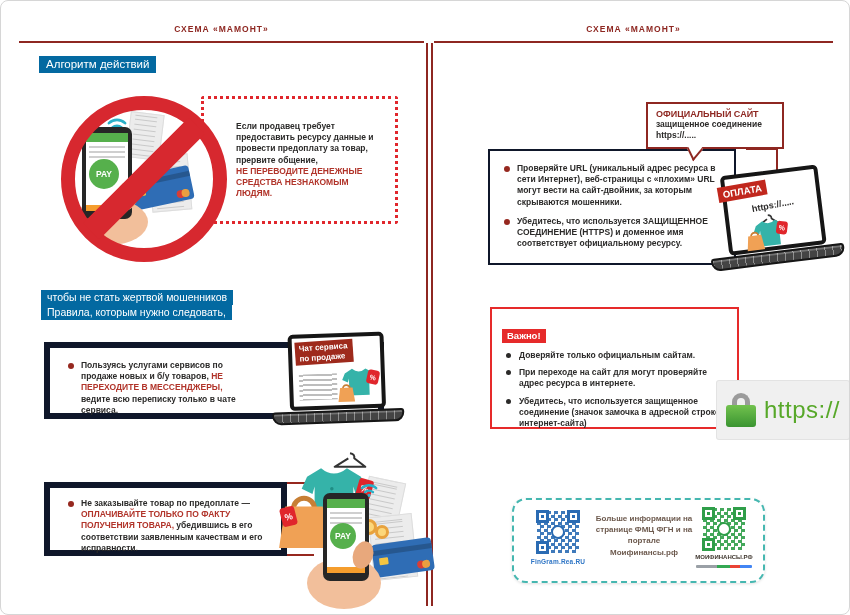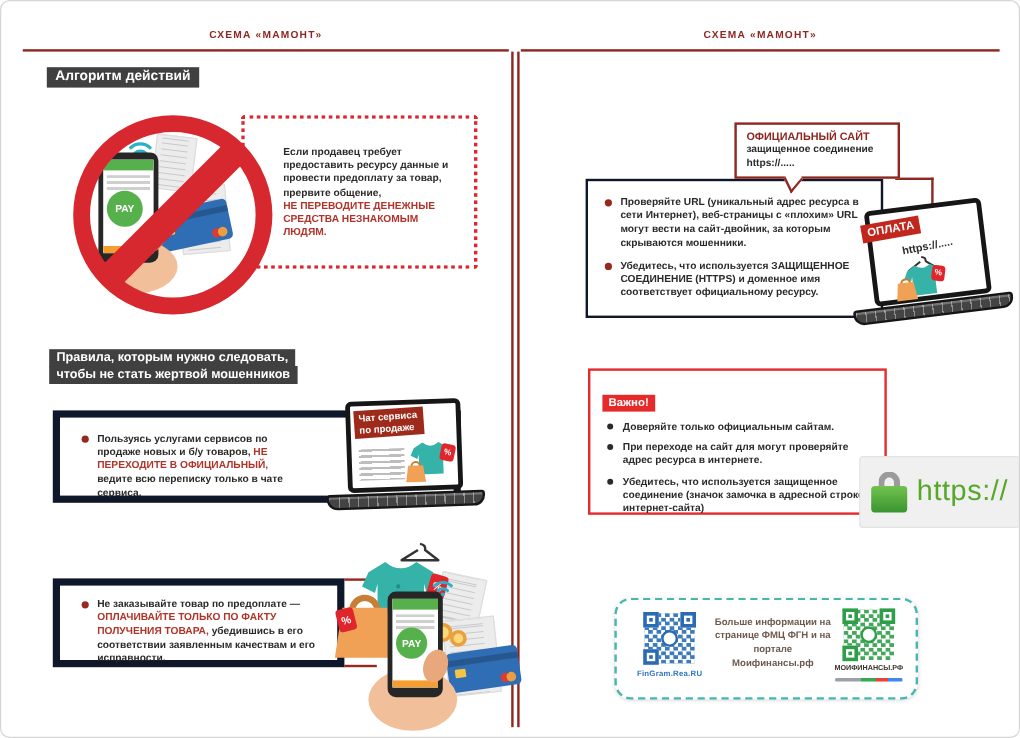--- a/index.html
+++ b/index.html
@@ -9,21 +9,21 @@
             border:1px solid #d6d6d6; border-radius:8px; overflow:hidden; }
   .abs { position:absolute; }
 
   
   .page-header { font-size:8.5px; font-weight:bold; letter-spacing:1px; color:#8e2721;
                  text-align:center; }
   .header-rule { height:2px; background:#8e2721; }
   .spine { width:2px; background:#8e2721; }
 
   
-  .chip { background:#404040; color:#fff; font-weight:bold; width:fit-content; }
+  .chip { background:#0369a1; color:#fff; font-weight:normal; width:fit-content; }
   .title-chip { font-size:11.5px; padding:2px 7px 3px; }
   .rules-chip-line { font-size:10.5px; padding:1px 6px 2px; }
 
   
   .dotted-box { border:3px dotted #e0262c; border-radius:3px; }
   .dotted-text { position:absolute; left:32px; top:22px; width:150px;
                  font-size:8.5px; font-weight:bold; line-height:1.32; color:#2b2a29; }
   .red-text { color:#b1342a; }
   .blk { display:block; }
 
@@ -75,21 +75,21 @@
               background-image:repeating-linear-gradient(90deg, rgba(255,255,255,.4) 0 1px, transparent 1px 8px);
               box-shadow:inset 0 2px 0 rgba(255,255,255,.25); }
   .lap-chip { background:#9e2a1c; color:#fff; font-weight:bold; width:fit-content; }
   .lap-lines { background:repeating-linear-gradient(#bdbdbd 0 2px, transparent 2px 5px); }
 
   
   .tag { position:absolute; background:#e0262c; color:#fff; font-weight:bold; text-align:center;
          border-radius:3px; display:flex; align-items:center; justify-content:center; }
 
   
-  .callout { background:#fff; border:2.5px solid #8e2721; z-index:6; padding:5px 8px 6px; }
+  .callout { background:#fff; border:2.5px solid #8e2721; z-index:6; padding:5px 8px 6px;margin-left:34px; }
   .callout-title { font-size:9px; font-weight:bold; color:#8e2721; }
   .callout-line { font-size:8.5px; font-weight:bold; color:#2b2a29; line-height:1.25; }
   .callout-tail { position:absolute; left:40px; bottom:-9px; width:14px; height:14px; background:#fff;
                   border-right:2.5px solid #8e2721; border-bottom:2.5px solid #8e2721;
                   transform:rotate(64deg) skewX(24deg); }
   .connector { background:#8e2721; }
 
   
   .important-box { border:2.5px solid #e62a2a; background:#fff; }
   .important-chip { background:#e62a2a; color:#fff; font-size:9.5px; font-weight:bold;
@@ -166,28 +166,28 @@
           <div class="p-foot"></div>
         </div>
       </div>
       <div class="abs thumb" style="left:44px; top:74px; width:22px; height:30px; transform:rotate(20deg);"></div>
     </div>
     <div class="ban-ring"></div>
     <div class="ban-bar"></div>
   </div>
 
   <div class="abs" style="left:40px; top:290px;">
+    <div class="chip rules-chip-line" style="margin-top:-1px;">чтобы не стать жертвой мошенников</div>
     <div class="chip rules-chip-line">Правила, которым нужно следовать,</div>
-    <div class="chip rules-chip-line" style="margin-top:-1px;">чтобы не стать жертвой мошенников</div>
   </div>
 
   <div class="abs rule-box" style="left:43px; top:341px; width:340px; height:77px;">
     <div class="bullet-item" style="margin:12px 0 0 16px; width:180px;">
       <span>Пользуясь услугами сервисов по продаже новых и б/у товаров, </span>
-      <span class="red-text">НЕ ПЕРЕХОДИТЕ В ОФИЦИАЛЬНЫЙ, </span>
+      <span class="red-text">НЕ ПЕРЕХОДИТЕ В МЕССЕНДЖЕРЫ, </span>
       <span>ведите всю переписку только в чате сервиса.</span>
     </div>
   </div>
 
   <div class="abs laptop" style="left:288px; top:332px; transform:rotate(-2deg); z-index:2;">
     <div class="lap-screen" style="width:96px; height:76px;">
       <div class="lap-chip" style="font-size:8px; line-height:1.2; padding:2px 4px; margin:3px 0 0 3px; width:58px; transform:rotate(-2deg);">Чат сервиса по продаже</div>
       <div class="lap-lines abs" style="left:6px; top:36px; width:38px; height:26px;"></div>
       <span class="abs" style="left:48px; top:30px;">
         <svg width="36" height="30" viewBox="0 0 64 52">

